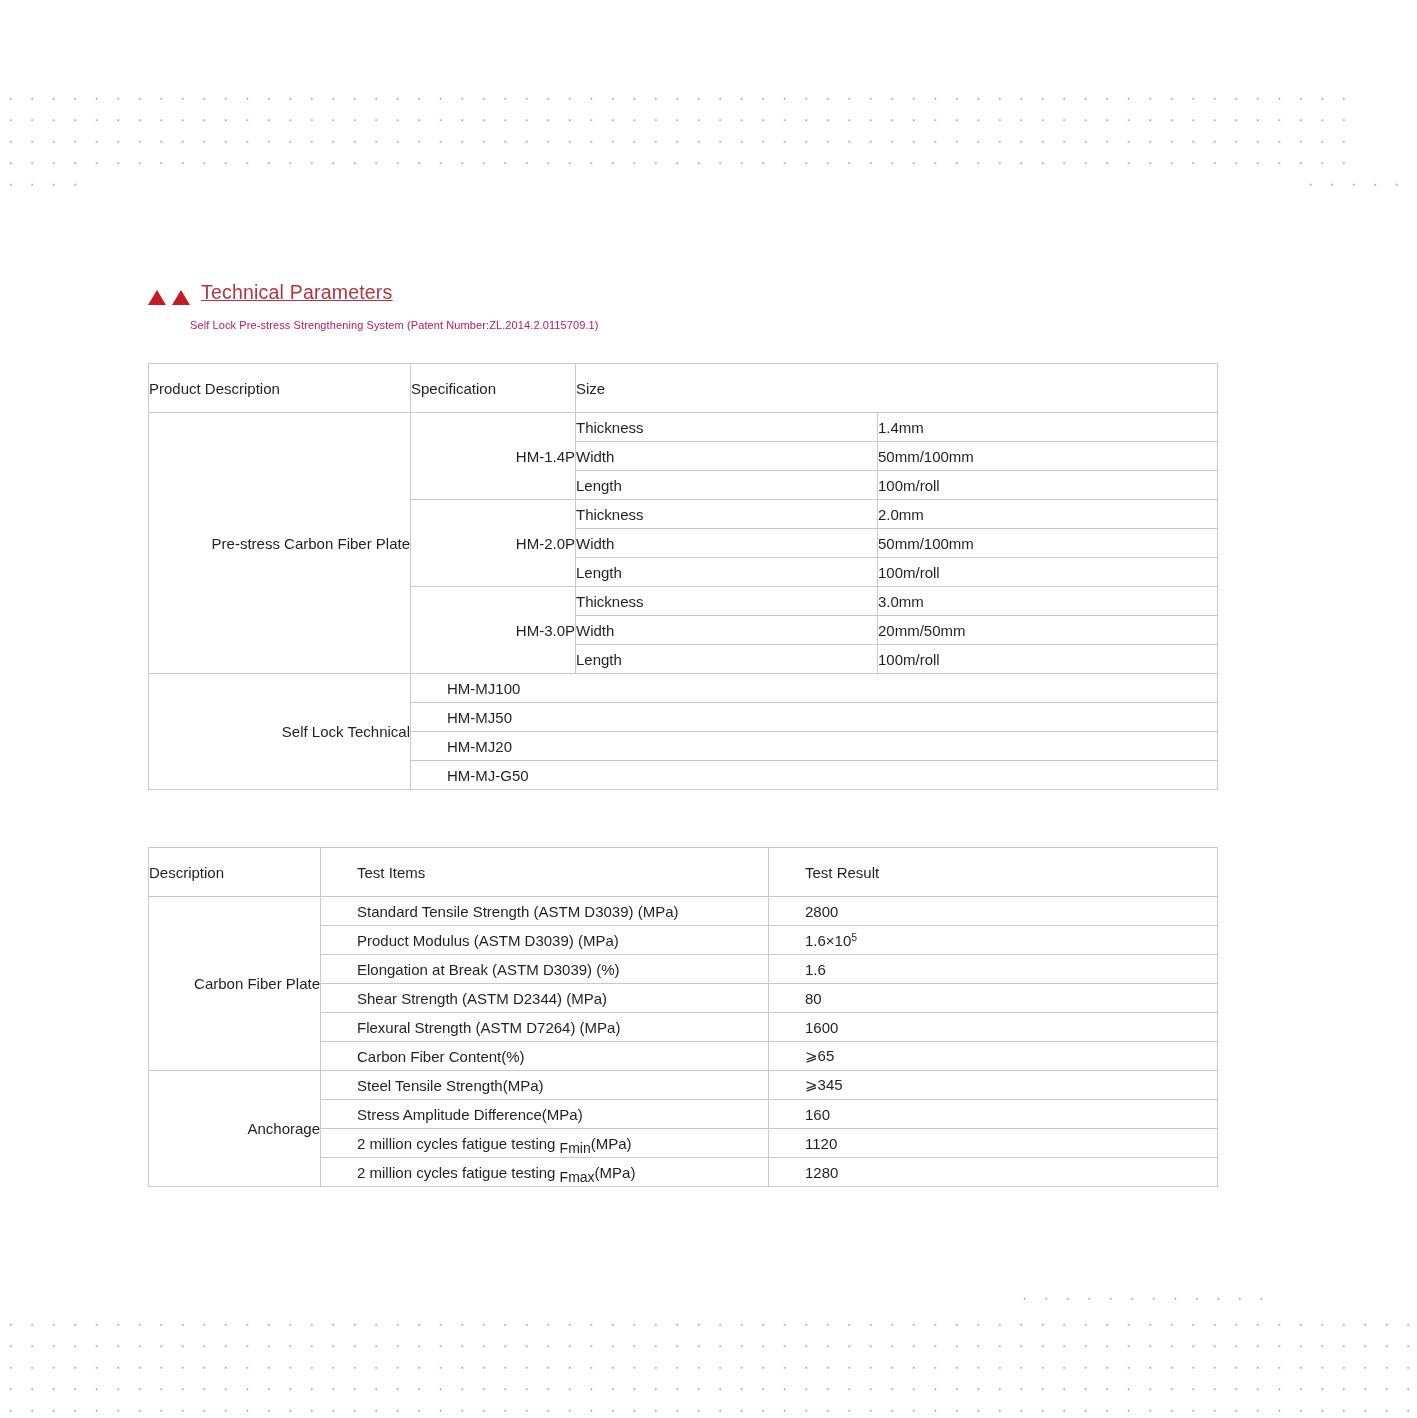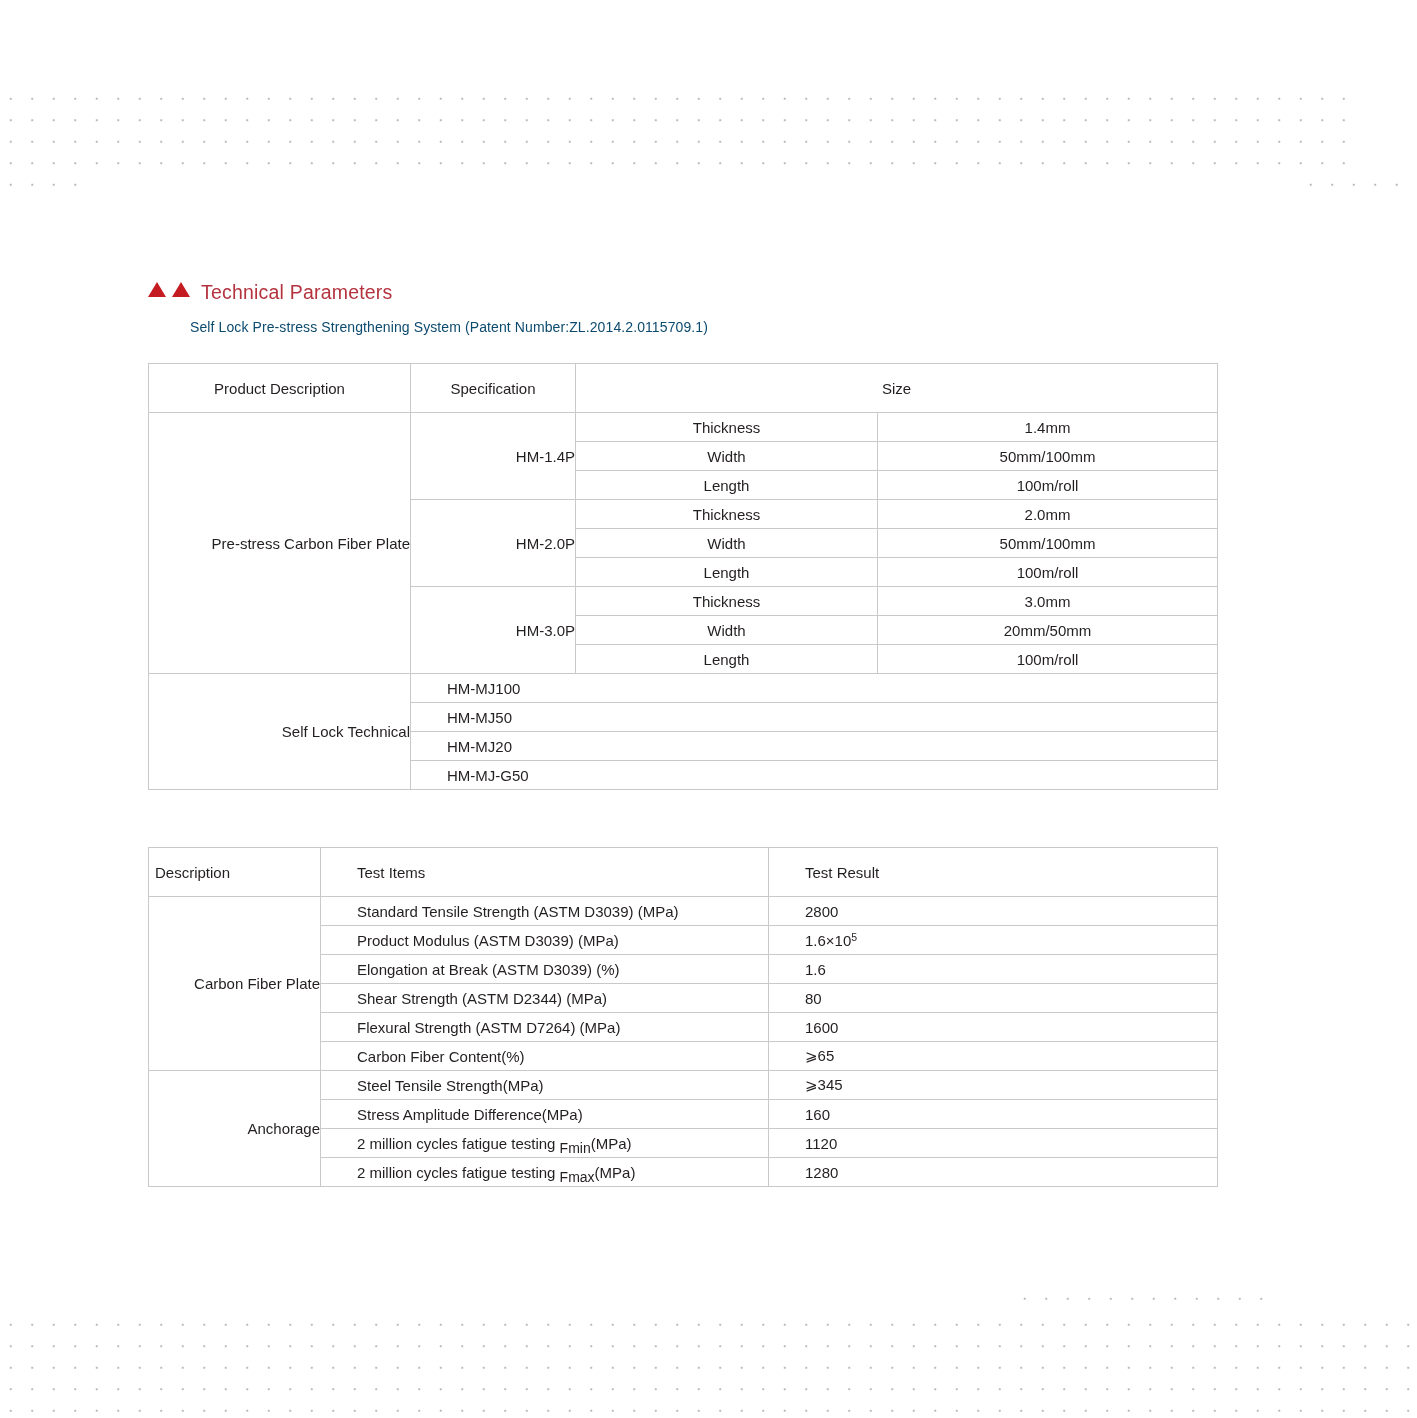--- a/index.html
+++ b/index.html
@@ -29,66 +29,67 @@
   #dots-top-right     { left: 1300px; top: 174px;  width: 117px;  height: 24px; }
   #dots-bottom-upper  { left: 1014px; top: 1288px; width: 260px;  height: 26px; }
   #dots-bottom-main   { left: 0px;    top: 1314px; width: 1417px; height: 104px; }
 
   
   #section-heading {
     position: absolute;
     left: 148px;
     top: 281px;
     display: flex;
-    align-items: flex-start;
+    align-items: flex-end;
     gap: 7px;
     color: #b4333f;
     font-size: 19.5px;
     letter-spacing: 0.2px;
     white-space: nowrap;
+    text-decoration: underline;
   }
   .tri {
     width: 0;
     height: 0;
     border-left: 9px solid transparent;
     border-right: 9px solid transparent;
     border-bottom: 15px solid #c41c22;
     display: inline-block;
     position: relative;
     top: 1px;
   }
   .tri + .tri { margin-left: -1px; }
   #heading-text { margin-left: 4px; }
 
   #subtitle {
     position: absolute;
     left: 190px;
     top: 319px;
-    font-size: 14px;
-    color: #0c4a6e;
+    font-size: 11px;
+    color: #be185d;
     white-space: nowrap;
     letter-spacing: 0.1px;
   }
 
   
   .spec-table {
     position: absolute;
     border-collapse: collapse;
     table-layout: fixed;
     font-size: 15px;
     color: #231f20;
   }
   .spec-table td {
     border: 1px solid #c9c9c9;
     padding: 0 0;
     vertical-align: middle;
     background: #ffffff;
   }
   .spec-table td.pad-l2 { padding-left: 36px; }
-  .spec-table td.ctr    { text-align: center; }
+  .spec-table td.ctr    { }
 
   #table-products { left: 148px; top: 363px; width: 1069px; }
   #table-tests    { left: 148px; top: 847px; width: 1069px; }
 
   .hdr-row td { height: 48px; }
   .body-row td { height: 28px; }
   .anchor-row td { height: 28px; }
 
   .tall-cell { text-align: right; }
 
@@ -190,21 +191,21 @@
 </table>
 
 <table class="spec-table" id="table-tests">
   <colgroup>
     <col style="width:172px">
     <col style="width:448px">
     <col style="width:449px">
   </colgroup>
   <tbody>
     <tr class="hdr-row">
-      <td style="padding-left:6px">Description</td>
+      <td style="">Description</td>
       <td class="pad-l2">Test Items</td>
       <td class="pad-l2">Test Result</td>
     </tr>
 
     <tr class="body-row">
       <td class="tall-cell" rowspan="6">Carbon Fiber Plate</td>
       <td class="pad-l2">Standard Tensile Strength (ASTM D3039) (MPa)</td>
       <td class="pad-l2">2800</td>
     </tr>
     <tr class="body-row">

